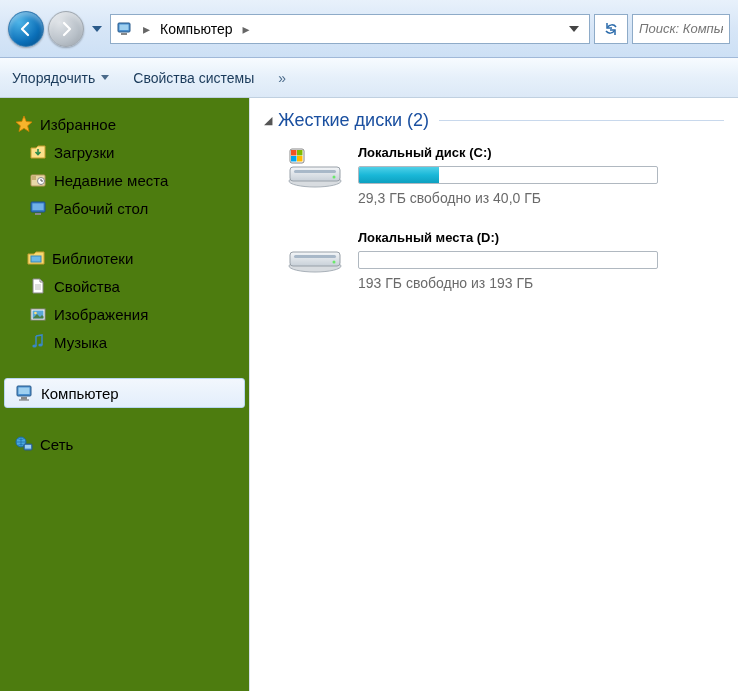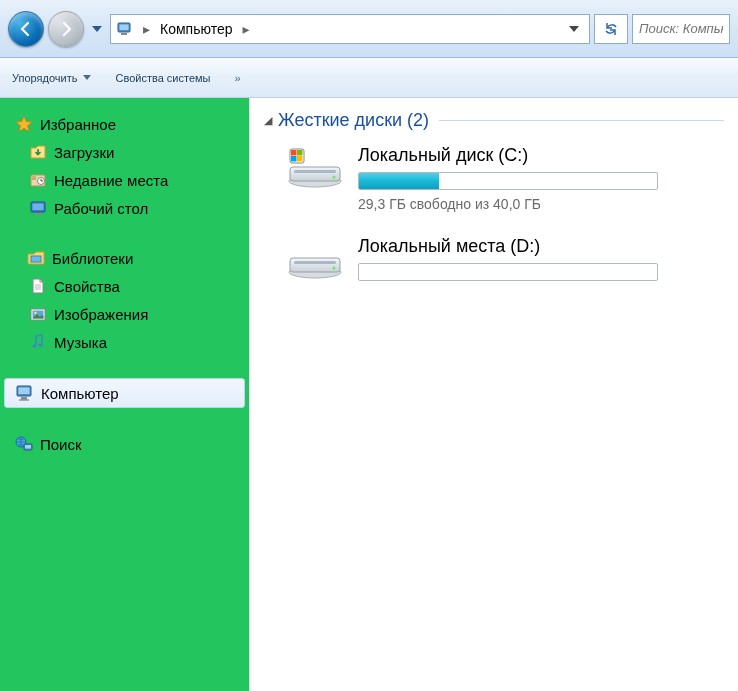--- a/index.html
+++ b/index.html
@@ -121,21 +121,21 @@
   }
   
   .toolbar {
     height: 40px;
     background: linear-gradient(to bottom, #f7fbff 0%, #e6f0fa 50%, #dce9f7 100%);
     border-bottom: 1px solid #c0d0e0;
     display: flex;
     align-items: center;
     padding: 0 12px;
     gap: 24px;
-    font-size: 11px;
+    font-size: 14px;
   }
   .toolbar-item {
     display: flex;
     align-items: center;
     gap: 6px;
     cursor: pointer;
     color: #1a3a5a;
   }
   .toolbar-overflow {
     color: #4a6a8a;
@@ -143,21 +143,21 @@
   }
   
   .main {
     display: flex;
     height: calc(100% - 98px);
   }
   .sidebar {
     width: 250px;
     border-right: 1px solid #d8e0e8;
     padding: 12px 0;
-    background: #22c55e;
+    background: #4d7c0f;
     overflow-y: auto;
   }
   .tree-item {
     display: flex;
     align-items: center;
     padding: 4px 6px 4px 28px;
     cursor: pointer;
     font-size: 15px;
     gap: 6px;
     color: #000;
@@ -209,21 +209,21 @@
     gap: 14px;
     margin: 10px 0 24px 22px;
     align-items: flex-start;
   }
   .drive-icon {
     width: 58px;
     height: 44px;
     flex-shrink: 0;
   }
   .drive-info { flex: 1; max-width: 300px; }
-  .drive-name { font-size: 18px; margin-bottom: 6px; }
+  .drive-name { font-size: 13px; margin-bottom: 6px; font-weight: bold; }
   .drive-bar {
     height: 18px;
     background: #fff;
     border: 1px solid #b0b8c0;
     border-radius: 2px;
     overflow: hidden;
     margin-bottom: 6px;
   }
   .drive-fill {
     height: 100%;
@@ -403,21 +403,21 @@
 
     <div class="tree-item root">
       <span class="tree-icon">
         <svg width="20" height="20" viewBox="0 0 20 20">
             <circle cx="7" cy="8" r="5" fill="#4aa8e0" stroke="#1a6aa0"></circle>
             <path d="M2 8 L12 8 M7 3 L7 13 M3.5 4.5 Q7 7 10.5 4.5 M3.5 11.5 Q7 9 10.5 11.5" stroke="#1a6aa0" stroke-width="0.7" fill="none"></path>
             <rect x="10" y="10" width="8" height="6" rx="1" fill="#4a90d0" stroke="#2a5a8a"></rect>
             <rect x="11" y="11" width="6" height="3.5" fill="#9fd0f0"></rect>
           </svg>
       </span>
-      <span>Поиск</span>
+      <span>Сеть</span>
     </div>
   </div>
 
   <div class="content">
     <div class="group-header">
       <span class="group-caret">◢</span>
       <span class="group-title">Жесткие диски (2)</span>
       <div class="group-line"></div>
     </div>
 
@@ -459,17 +459,18 @@
                 </linearGradient>
               </defs>
               <rect x="8" y="25" width="42" height="3" rx="1.5" fill="#a8b8c8"></rect>
               <circle cx="48" cy="32" r="1.5" fill="#6ae86a"></circle>
             </svg></div>
           <div class="drive-info">
             <div class="drive-name">Локальный места (D:)</div>
             <div class="drive-bar">
               <div class="drive-fill" style="width:0%"></div>
             </div>
+            <div class="drive-status">193 ГБ свободно из 193 ГБ</div>
           </div>
         </div>
       </div>
   </div>
 </div>
 
 </body></html>

